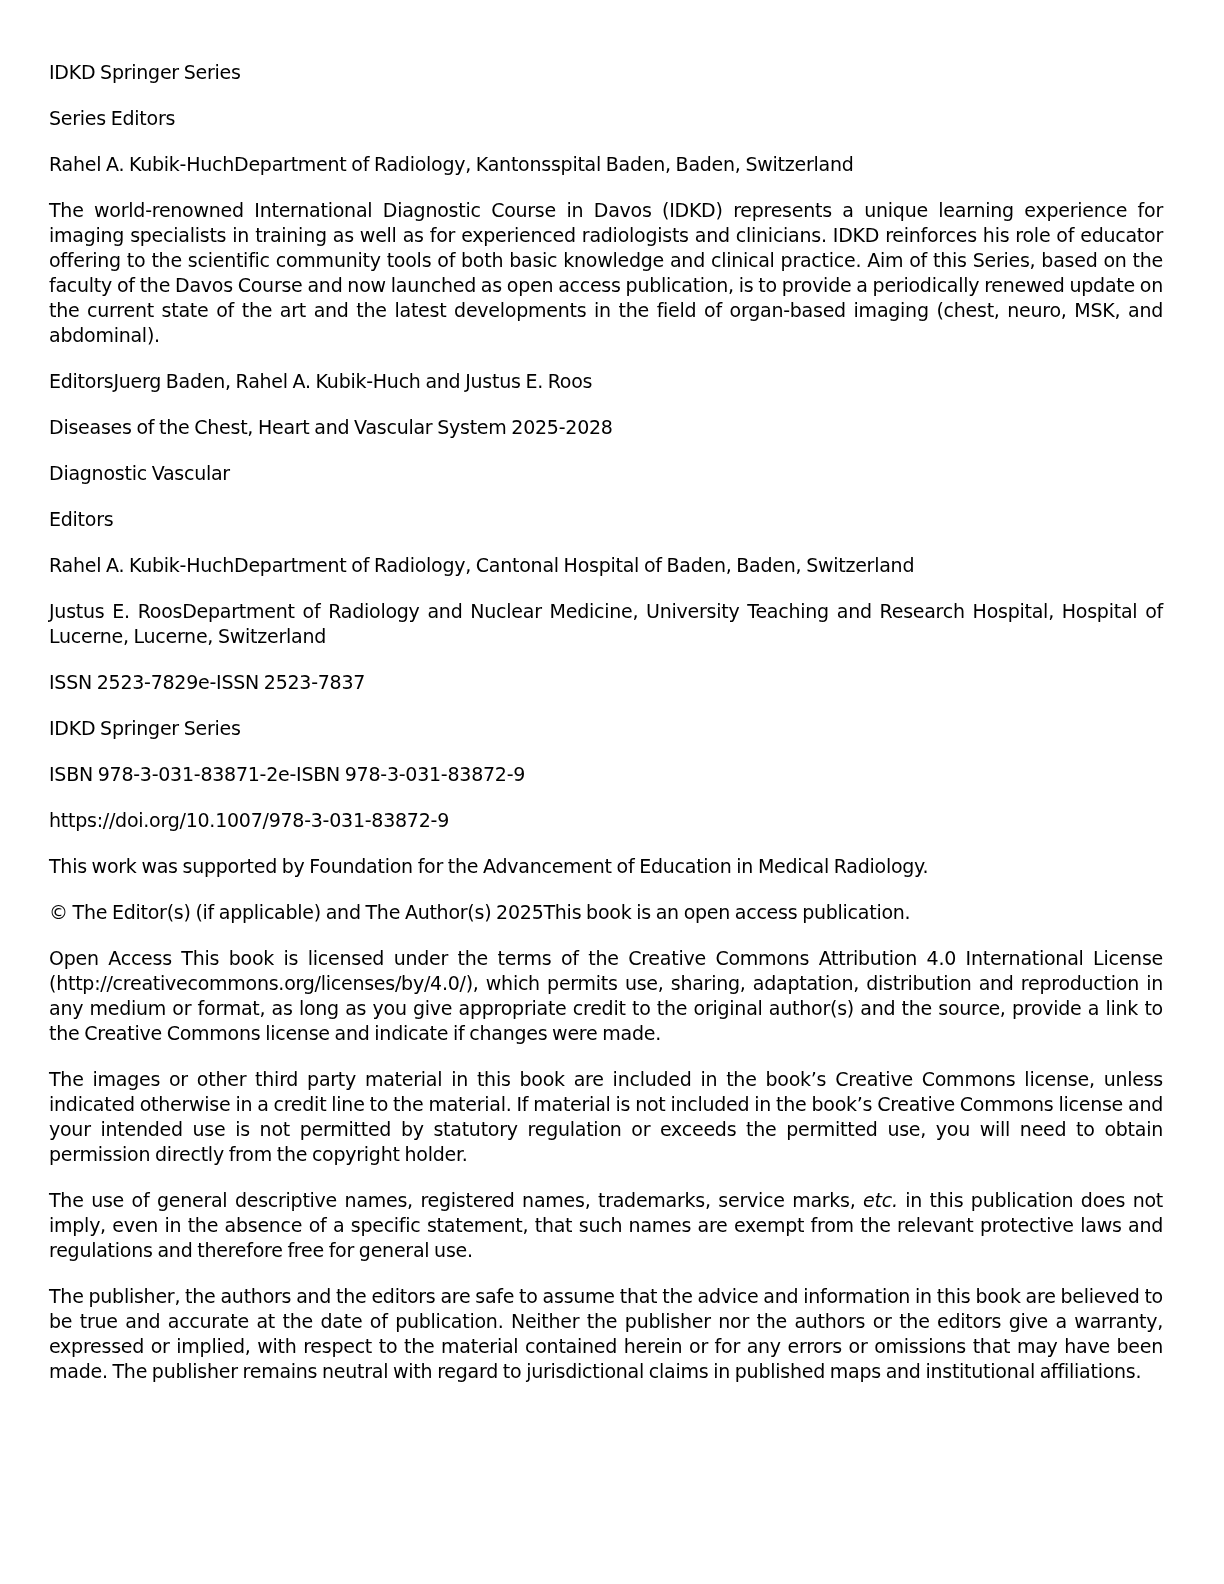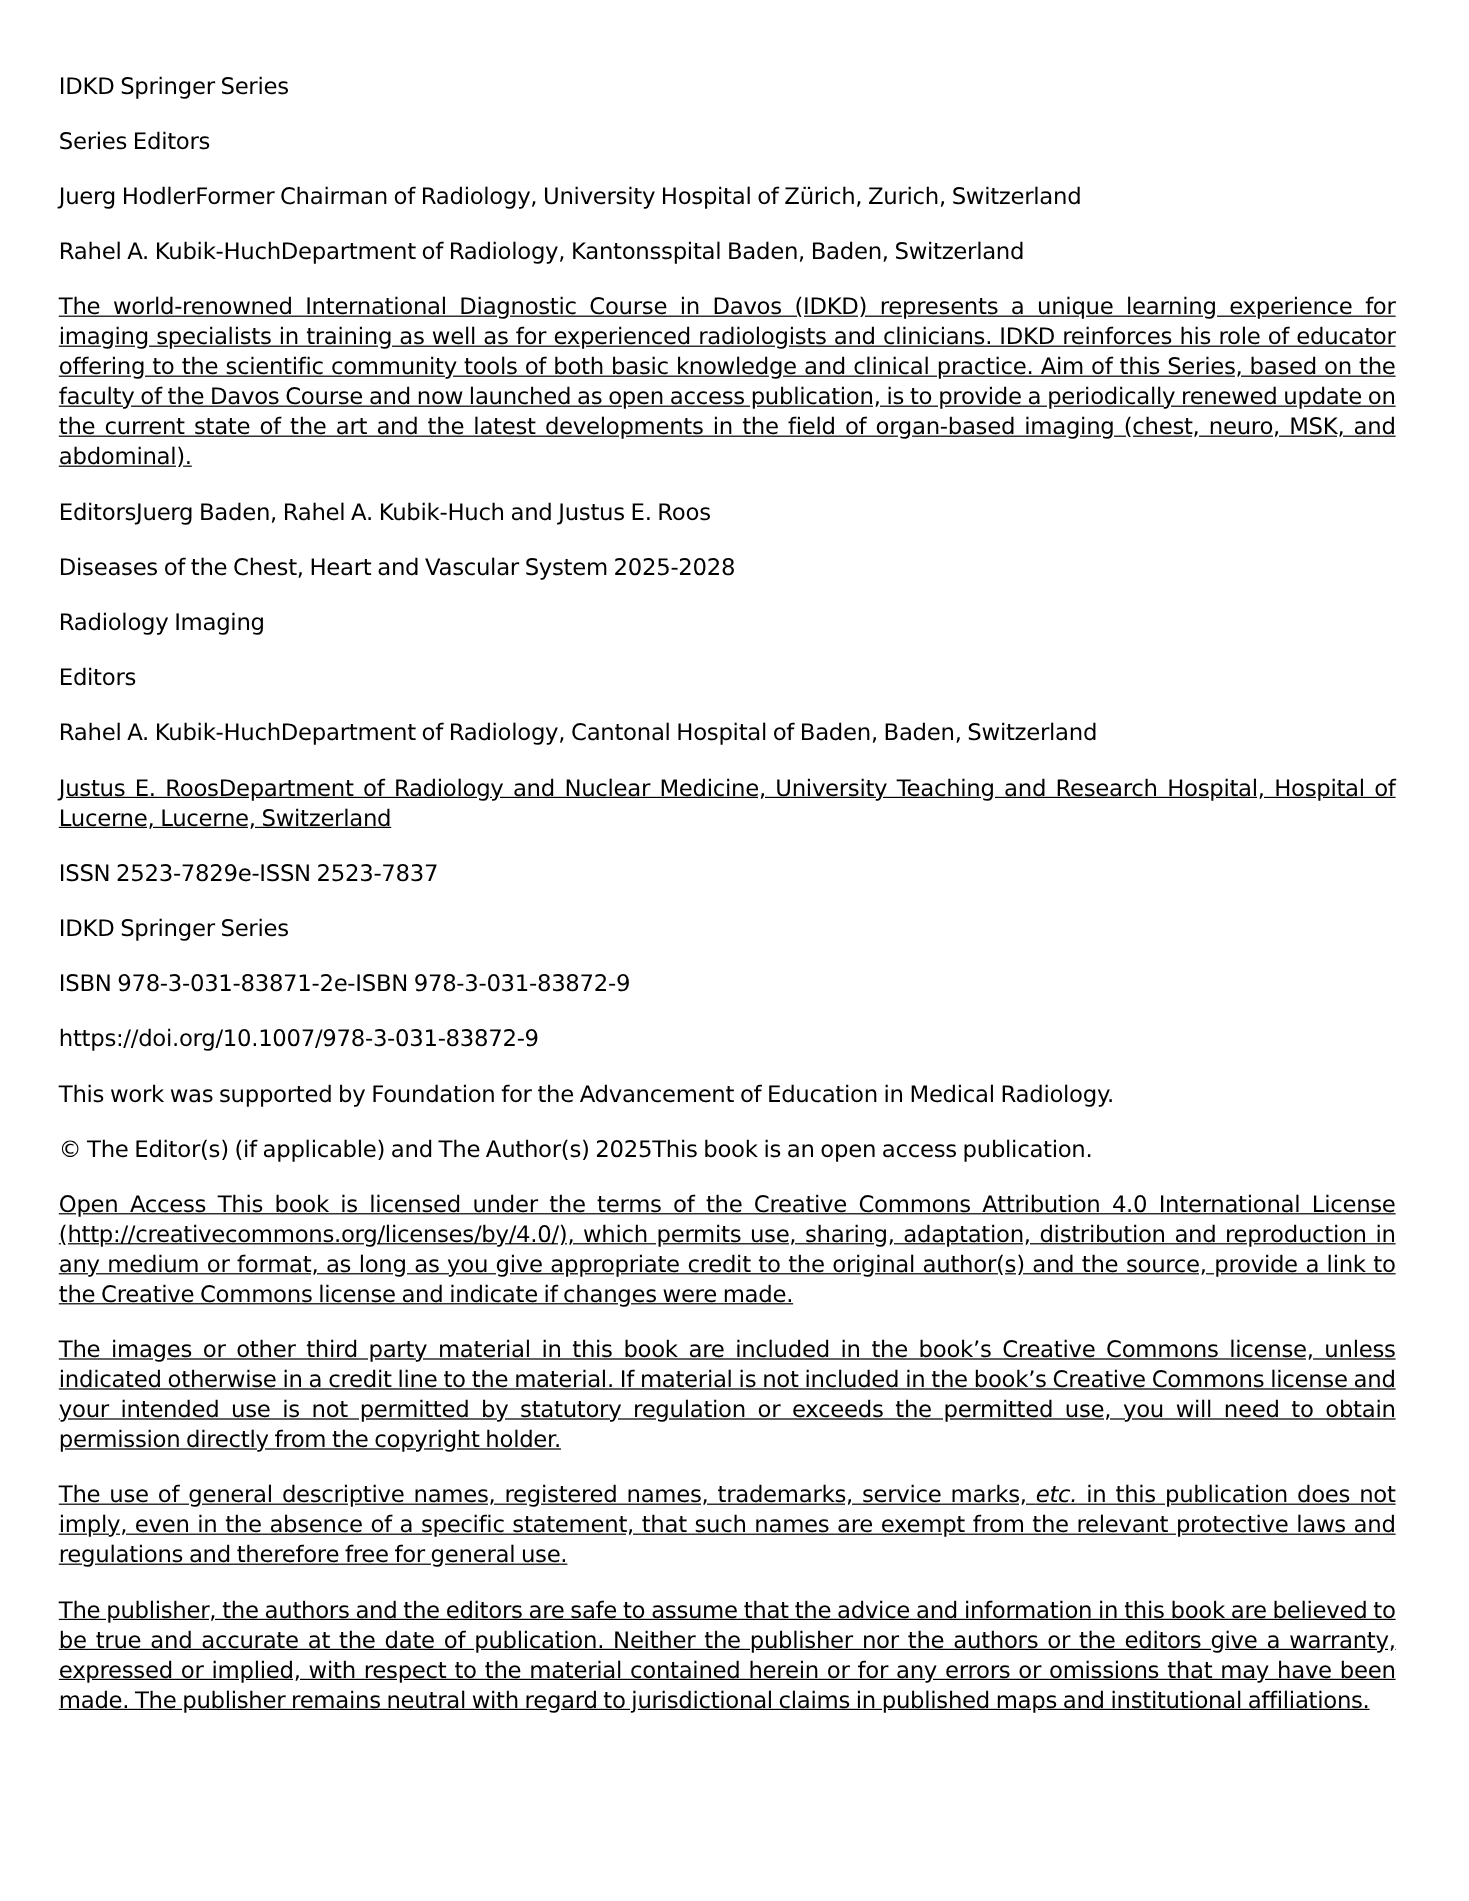--- a/index.html
+++ b/index.html
@@ -24,48 +24,46 @@
       width: 1114px;
     }
     .p {
       margin: 0 0 21px 0;
       letter-spacing: -0.25px;
       word-spacing: -1px;
       white-space: normal;
     }
     .p.just {
       text-align: justify;
-      text-decoration: underline;
     }
     .p.single {
       white-space: nowrap;
     }
     em { font-style: italic; }
   </style>
 </head>
 <body>
 
 <div class="page">
 
   <p class="p single">IDKD Springer Series</p>
 
   <p class="p single">Series Editors</p>
 
-  <p class="p single"><span>Juerg Hodler</span><span>Former Chairman of Radiology, University Hospital of Zürich, Zurich, Switzerland</span></p>
 
   <p class="p single"><span>Rahel A. Kubik-Huch</span><span>Department of Radiology, Kantonsspital Baden, Baden, Switzerland</span></p>
 
 
   <p class="p just">The world-renowned International Diagnostic Course in Davos (IDKD) represents a unique learning experience for imaging specialists in training as well as for experienced radiologists and clinicians. IDKD reinforces his role of educator offering to the scientific community tools of both basic knowledge and clinical practice. Aim of this Series, based on the faculty of the Davos Course and now launched as open access publication, is to provide a periodically renewed update on the current state of the art and the latest developments in the field of organ-based imaging (chest, neuro, MSK, and abdominal).</p>
 
   <p class="p single"><span>Editors</span><span>Juerg Baden, Rahel A. Kubik-Huch and Justus E. Roos</span></p>
 
   <p class="p single">Diseases of the Chest, Heart and Vascular System 2025-2028</p>
 
-  <p class="p single">Radiology Imaging</p>
+  <p class="p single">Diagnostic Vascular</p>
 
   <p class="p single">Editors</p>
 
 
   <p class="p single"><span>Rahel A. Kubik-Huch</span><span>Department of Radiology, Cantonal Hospital of Baden, Baden, Switzerland</span></p>
 
   <p class="p just"><span>Justus E. Roos</span><span>Department of Radiology and Nuclear Medicine, University Teaching and Research Hospital, Hospital of Lucerne, Lucerne, Switzerland</span></p>
 
   <p class="p single">ISSN 2523-7829e-ISSN 2523-7837</p>
 

